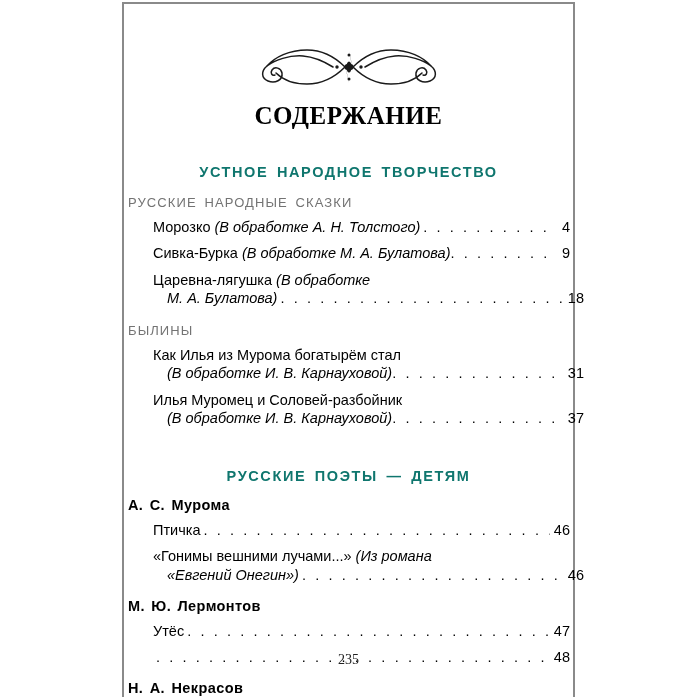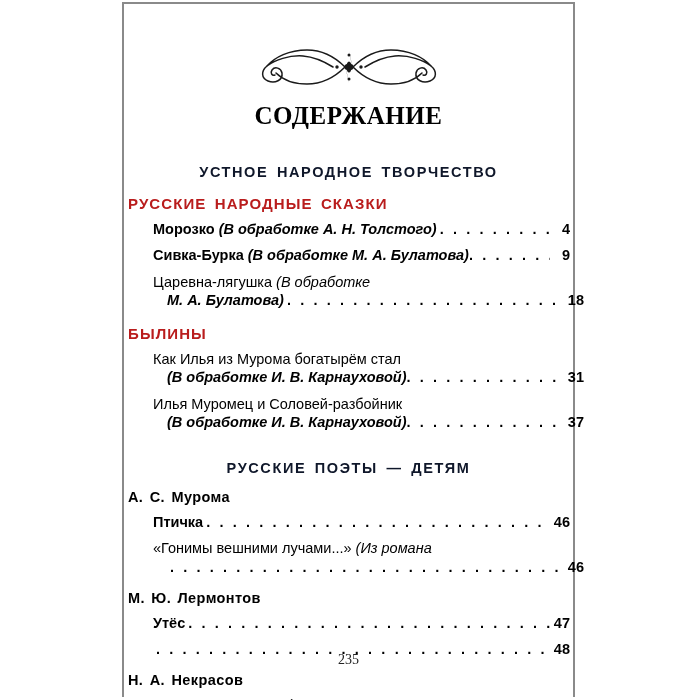--- a/index.html
+++ b/index.html
@@ -58,34 +58,34 @@
     line-height: 1.1;
   }
 
   
   .part-heading {
     text-align: center;
     font-weight: bold;
     font-size: 14.5px;
     letter-spacing: 1.6px;
     word-spacing: 3px;
-    color: #0f172a;
+    color: #0f766e;
     margin: 34px 0 0 0;
   }
   .part-heading.second {
-    margin-top: 28px;
+    margin-top: 40px;
   }
 
   
   .group-heading {
-    font-weight: bold;
-    font-size: 15px;
+    font-weight: normal;
+    font-size: 13px;
     letter-spacing: 1.1px;
     word-spacing: 3px;
-    color: #b91c1c;
+    color: #737373;
     margin: 15px 0 0 0;
     padding-left: 1px;
   }
 
   
   .author-heading {
     font-weight: bold;
     font-size: 14.5px;
     letter-spacing: 0.4px;
     word-spacing: 2px;
@@ -107,21 +107,20 @@
     position: relative;
   }
   .entry-line.cont {
     padding-left: 14px;
   }
   
   .leader-line {
     display: flex;
     align-items: flex-end;
     width: 100%;
-    font-weight: bold;
   }
   .leader-text {
     white-space: pre;
     flex: 0 1 auto;
   }
   .leader-dots {
     flex: 1 1 auto;
     overflow: hidden;
     white-space: nowrap;
     font-size: 14.5px;
@@ -252,20 +251,21 @@
         <span class="leader-dots">. . . . . . . . . . . . . . . . . . . . . . . . . . . . . .</span>
         <span class="leader-page">46</span>
       </span>
     </div>
 
     <div class="entry">
       <span class="entry-line">
         <span class="nowrap">«Гонимы вешними лучами...» </span><span class="nowrap ital">(Из романа</span>
       </span>
       <span class="entry-line cont leader-line">
+        <span class="leader-text ital">«Евгений Онегин»)</span>
         <span class="leader-dots">. . . . . . . . . . . . . . . . . . . . . . . . . . . . . .</span>
         <span class="leader-page">46</span>
       </span>
     </div>
 
     <div class="author-heading">М. Ю. Лермонтов</div>
 
     <div class="entry">
       <span class="entry-line leader-line">
         <span class="leader-text">Утёс</span>

